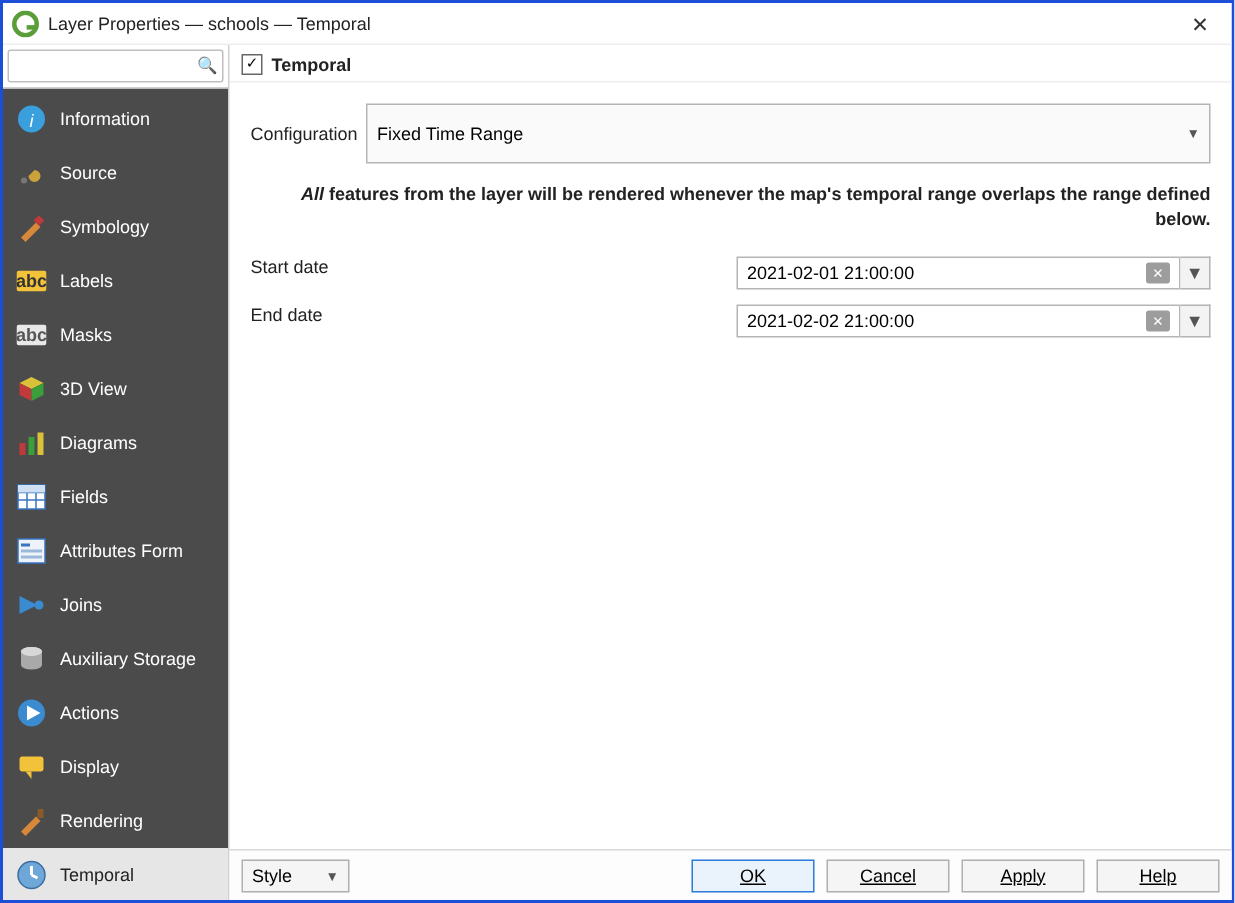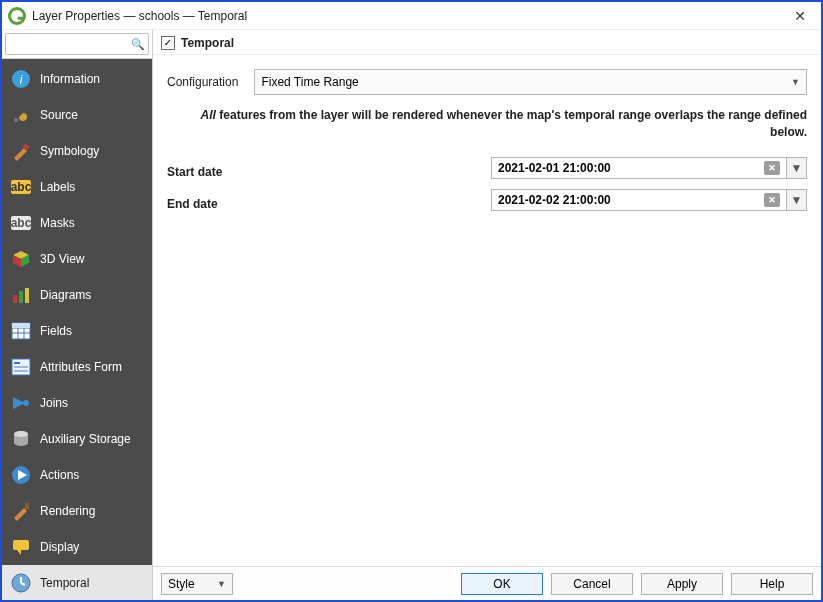--- a/index.html
+++ b/index.html
@@ -26,39 +26,39 @@
   .nav-item.active { background: #e6e6e6; color: #222; }
 
   .main { flex: 1; display: flex; flex-direction: column; background: #fff; border-left: 1px solid #d0d0d0; min-width: 0; }
 
   .header-row { display: flex; align-items: center; gap: 6px; padding: 6px 8px 4px 8px; border-bottom: 1px solid #eee; }
   .checkbox { width: 14px; height: 14px; border: 1px solid #666; display:flex; align-items:center; justify-content:center; font-size: 10px; line-height: 1; }
   .header-label { font-weight: bold; font-size: 12px; color: #222; }
 
   .content { flex: 1; padding: 14px 14px 0 14px; overflow: auto; }
   .row { display: flex; align-items: center; margin-bottom: 12px; }
-  .row .wide-label { width: auto; margin-right: 16px; color: #222; }
-  .select { flex: 1; height: 26px; border: 1px solid #b5b5b5; background: #fafafa; padding: 0 6px; display:flex; align-items:center; justify-content:space-between; }
+  .row .wide-label { width: auto; margin-right: 6px; color: #222; }
+  .select { flex: 1; height: 40px; border: 1px solid #b5b5b5; background: #fafafa; padding: 0 6px; display:flex; align-items:center; justify-content:space-between; }
   .select .caret { font-size: 9px; color: #555; }
 
   .desc { margin-bottom: 16px; line-height: 1.4; color: #222; text-align: right; }
   .desc .em { font-style: italic; font-weight: bold; }
 
   .date-field { flex: 1; display: flex; padding-left: 12px; }
   .date-input { flex: 1; height: 22px; border: 1px solid #b5b5b5; padding: 0 6px; display:flex; align-items:center; justify-content:space-between; background:#fff; }
   .clear-btn { width: 16px; height: 14px; background:#9d9d9d; border-radius:2px; display:flex; align-items:center; justify-content:center; color:#fff; font-size:9px; }
   .dd-btn { width: 20px; height: 22px; border: 1px solid #b5b5b5; border-left: none; background:#f3f3f3; display:flex; align-items:center; justify-content:center; font-size:9px; color:#555; }
 
-  .field-row { display: flex; align-items: flex-end; margin-bottom: 10px; font-weight: bold; }
+  .field-row { display: flex; align-items: flex-start; margin-bottom: 10px; }
   .field-row .flabel { width: 312px; color:#222; }
 
   .footer { height: 34px; border-top: 1px solid #d8d8d8; display:flex; align-items:center; padding: 0 8px; gap: 8px; background:#fdfdfd; }
   .style-btn { width: 72px; height: 22px; border: 1px solid #b0b0b0; background:#f5f5f5; display:flex; align-items:center; justify-content:space-between; padding:0 6px; }
   .spacer { flex: 1; }
-  .btn { width: 82px; height: 22px; border: 1px solid #b0b0b0; background:#f5f5f5; display:flex; align-items:center; justify-content:center; }
+  .btn { width: 82px; height: 22px; border: 1px solid #b0b0b0; background:#f5f5f5; display:flex; align-items:center; justify-content:center;text-decoration:underline; }
   .btn.primary { border: 1px solid #2f7bd9; background:#eaf2fc; }
 
   svg { display:block; }
 </style>
 </head>
 <body>
 
 <div class="window">
 
   <div class="titlebar">
@@ -207,36 +207,36 @@
             <svg width="20" height="20">
                 <circle cx="10" cy="10" r="9" fill="#3a8bd0"></circle>
                 <polygon points="7,5 16,10 7,15" fill="#fff"></polygon>
               </svg>
           </span>
           <span>Actions</span>
         </div>
 
         <div class="nav-item">
           <span class="icon">
-            <svg width="20" height="20">
-                <path d="M3 17 L13 7 L16 10 L6 20 Z" fill="#d8883a"></path>
-                <rect x="14" y="2" width="4" height="6" fill="#8a5a2a"></rect>
-              </svg>
-          </span>
-          <span>Rendering</span>
-        </div>
-
-        <div class="nav-item">
-          <span class="icon">
             <svg width="20" height="18">
                 <rect x="2" y="2" width="16" height="10" rx="2" fill="#f2c23a"></rect>
                 <polygon points="6,12 10,17 10,12" fill="#f2c23a"></polygon>
               </svg>
           </span>
           <span>Display</span>
+        </div>
+
+        <div class="nav-item">
+          <span class="icon">
+            <svg width="20" height="20">
+                <path d="M3 17 L13 7 L16 10 L6 20 Z" fill="#d8883a"></path>
+                <rect x="14" y="2" width="4" height="6" fill="#8a5a2a"></rect>
+              </svg>
+          </span>
+          <span>Rendering</span>
         </div>
 
         <div class="nav-item active">
           <span class="icon">
             <svg width="20" height="20">
                 <circle cx="10" cy="10" r="9" fill="#6fa8d8" stroke="#3a6fa0"></circle>
                 <line x1="10" y1="10" x2="10" y2="4" stroke="#fff" stroke-width="2"></line>
                 <line x1="10" y1="10" x2="14" y2="12" stroke="#fff" stroke-width="2"></line>
               </svg>
           </span>

